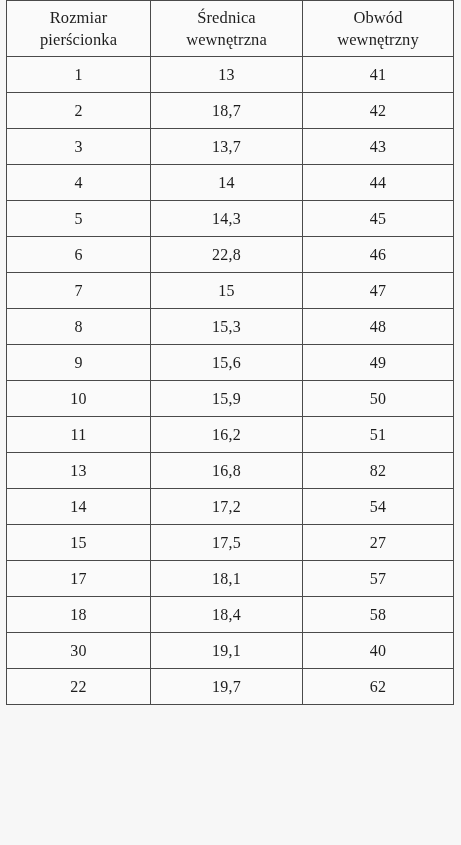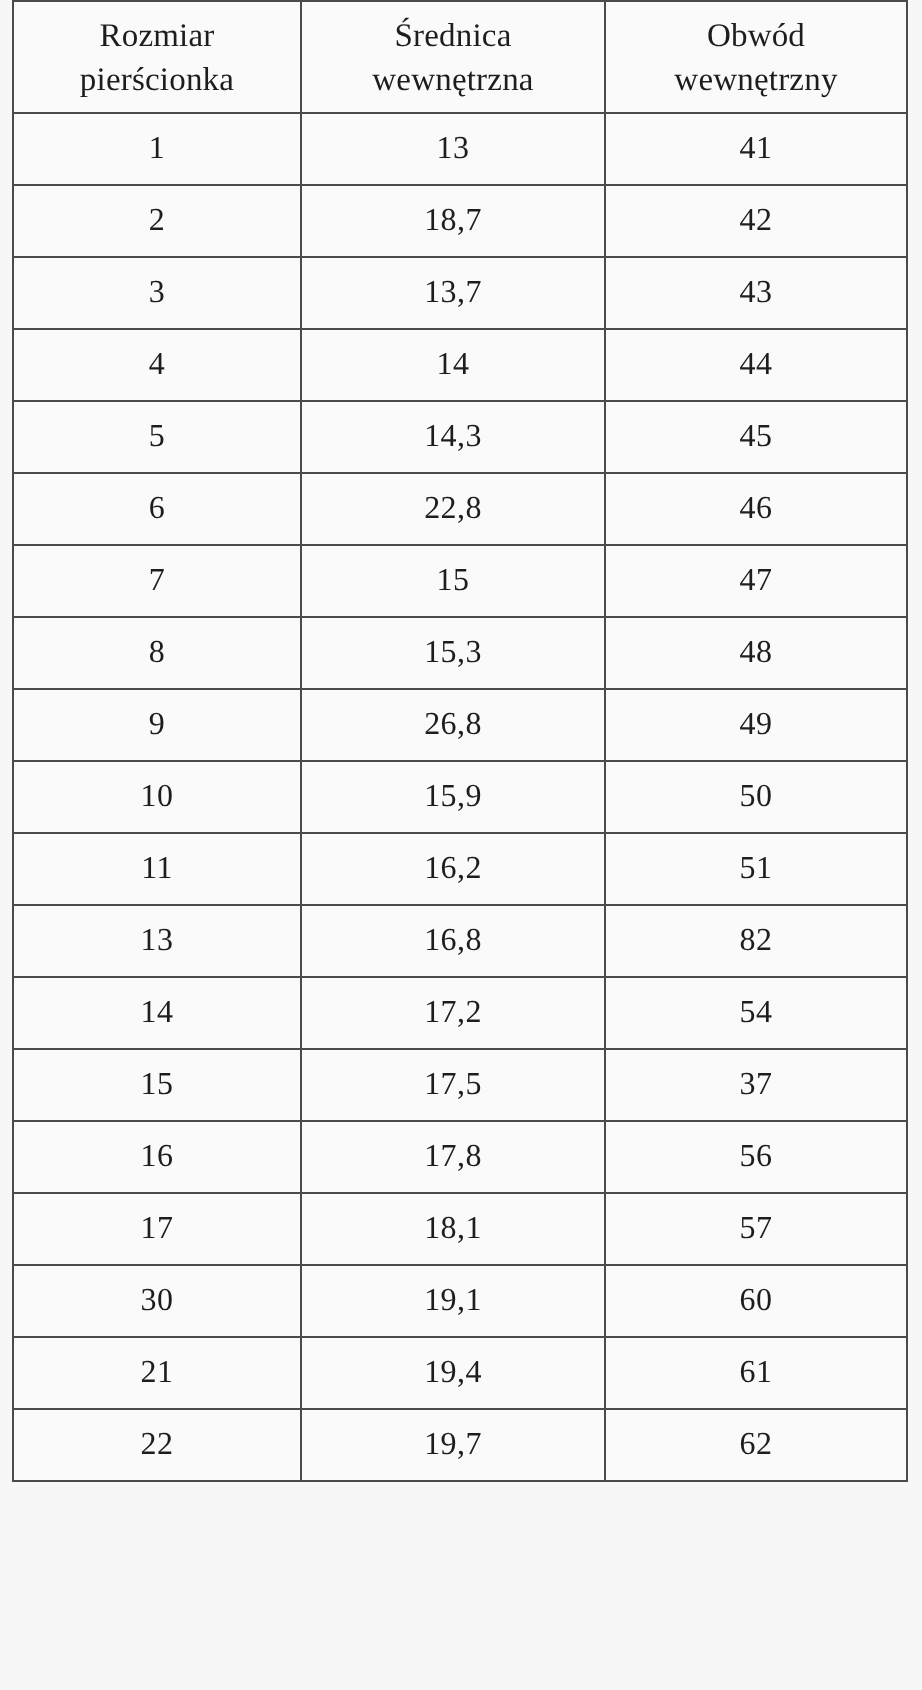--- a/index.html
+++ b/index.html
@@ -126,21 +126,21 @@
           <td>15</td>
           <td>47</td>
         </tr>
         <tr>
           <td>8</td>
           <td>15,3</td>
           <td>48</td>
         </tr>
         <tr>
           <td>9</td>
-          <td>26,8</td>
+          <td>15,6</td>
           <td>49</td>
         </tr>
         <tr>
           <td>10</td>
           <td>15,9</td>
           <td>50</td>
         </tr>
         <tr>
           <td>11</td>
           <td>16,2</td>
@@ -152,41 +152,36 @@
           <td>82</td>
         </tr>
         <tr>
           <td>14</td>
           <td>17,2</td>
           <td>54</td>
         </tr>
         <tr>
           <td>15</td>
           <td>17,5</td>
-          <td>37</td>
-        </tr>
-        <tr>
-          <td>16</td>
-          <td>17,8</td>
-          <td>56</td>
+          <td>27</td>
         </tr>
         <tr>
           <td>17</td>
           <td>18,1</td>
           <td>57</td>
         </tr>
         <tr>
+          <td>18</td>
+          <td>18,4</td>
+          <td>58</td>
+        </tr>
+        <tr>
           <td>30</td>
           <td>19,1</td>
-          <td>60</td>
-        </tr>
-        <tr>
-          <td>21</td>
-          <td>19,4</td>
-          <td>61</td>
+          <td>40</td>
         </tr>
         <tr>
           <td>22</td>
           <td>19,7</td>
           <td>62</td>
         </tr>
       </tbody>
   </table>
 </div>
 

